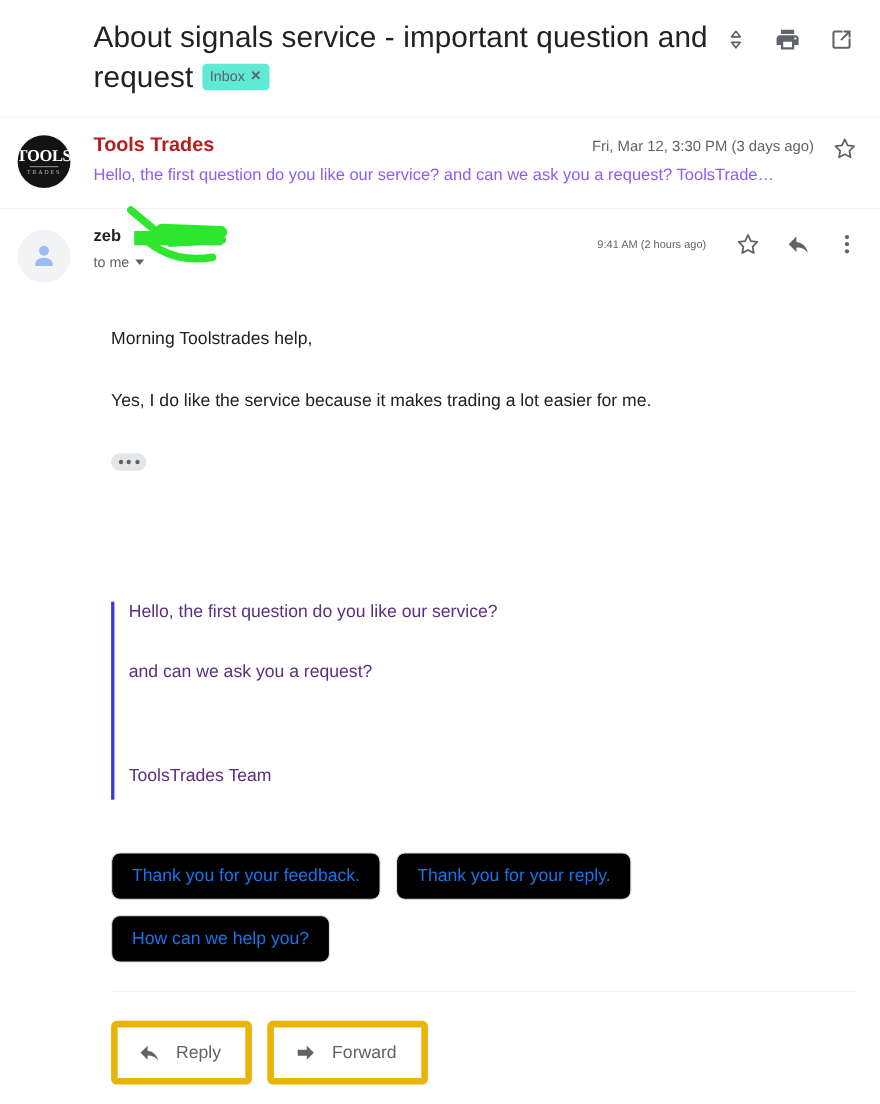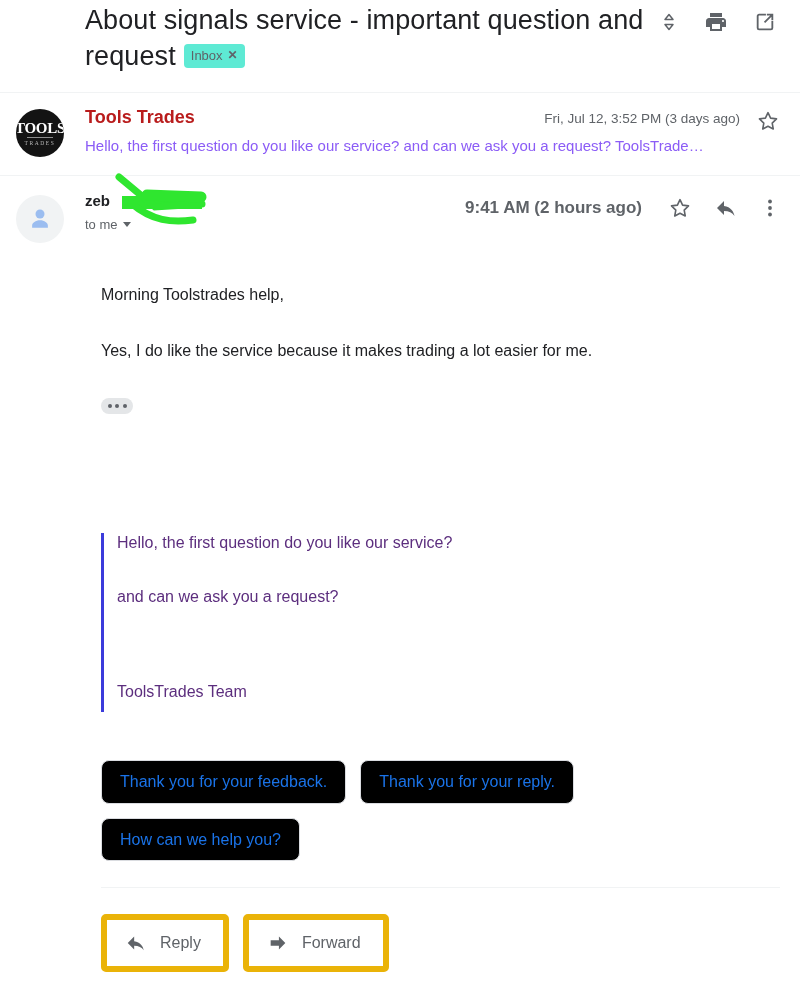--- a/index.html
+++ b/index.html
@@ -12,21 +12,21 @@
     width: 800px;
     height: 1004px;
     font-family: "Liberation Sans", sans-serif;
     color: #202124;
     overflow: hidden;
     position: relative;
   }
 
   
   .thread-header {
-    padding: 2px 20px 0 85px;
+    padding: 16px 20px 0 85px;
     display: flex;
     align-items: flex-start;
     justify-content: space-between;
   }
   .subject-wrap {
     max-width: 560px;
   }
   .subject {
     font-size: 27px;
     line-height: 36px;
@@ -214,25 +214,24 @@
     border-top: 5px solid #5f6368;
     display: inline-block;
   }
   .exp-right {
     display: flex;
     align-items: center;
     gap: 22px;
     padding-top: 4px;
   }
   .exp-time {
-    font-size: 17px;
+    font-size: 10px;
     color: #5f6368;
     white-space: nowrap;
     margin-right: 4px;
-    font-weight: bold;
   }
 
   
   .mail-body {
     padding: 0 20px 0 85px;
     font-size: 16px;
     line-height: 1.28;
     color: #202124;
   }
   .body-p {
@@ -368,21 +367,21 @@
 <div class="msg-collapsed">
   <div class="avatar-logo">
     <div class="l1">TOOLS</div>
     <div class="lrule"></div>
     <div class="l2">TRADES</div>
   </div>
 
   <div class="collapsed-body">
     <div class="collapsed-row1">
       <span class="sender-name">Tools Trades</span>
-      <span class="msg-date">Fri, Jul 12, 3:52 PM (3 days ago)</span>
+      <span class="msg-date">Fri, Mar 12, 3:30 PM (3 days ago)</span>
     </div>
     <div class="snippet">Hello, the first question do you like our service? and can we ask you a request? ToolsTrade…</div>
   </div>
 
   <div class="star-slot">
     <svg width="24" height="24" viewBox="0 0 24 24" aria-hidden="true">
       <path fill="none" stroke="#5f6368" stroke-width="1.6" stroke-linejoin="round" d="M12 3.6l2.6 5.5 5.9.8-4.3 4.2 1.05 5.9L12 17.2 6.75 20l1.05-5.9L3.5 9.9l5.9-.8z"></path>
     </svg>
   </div>
 </div>

